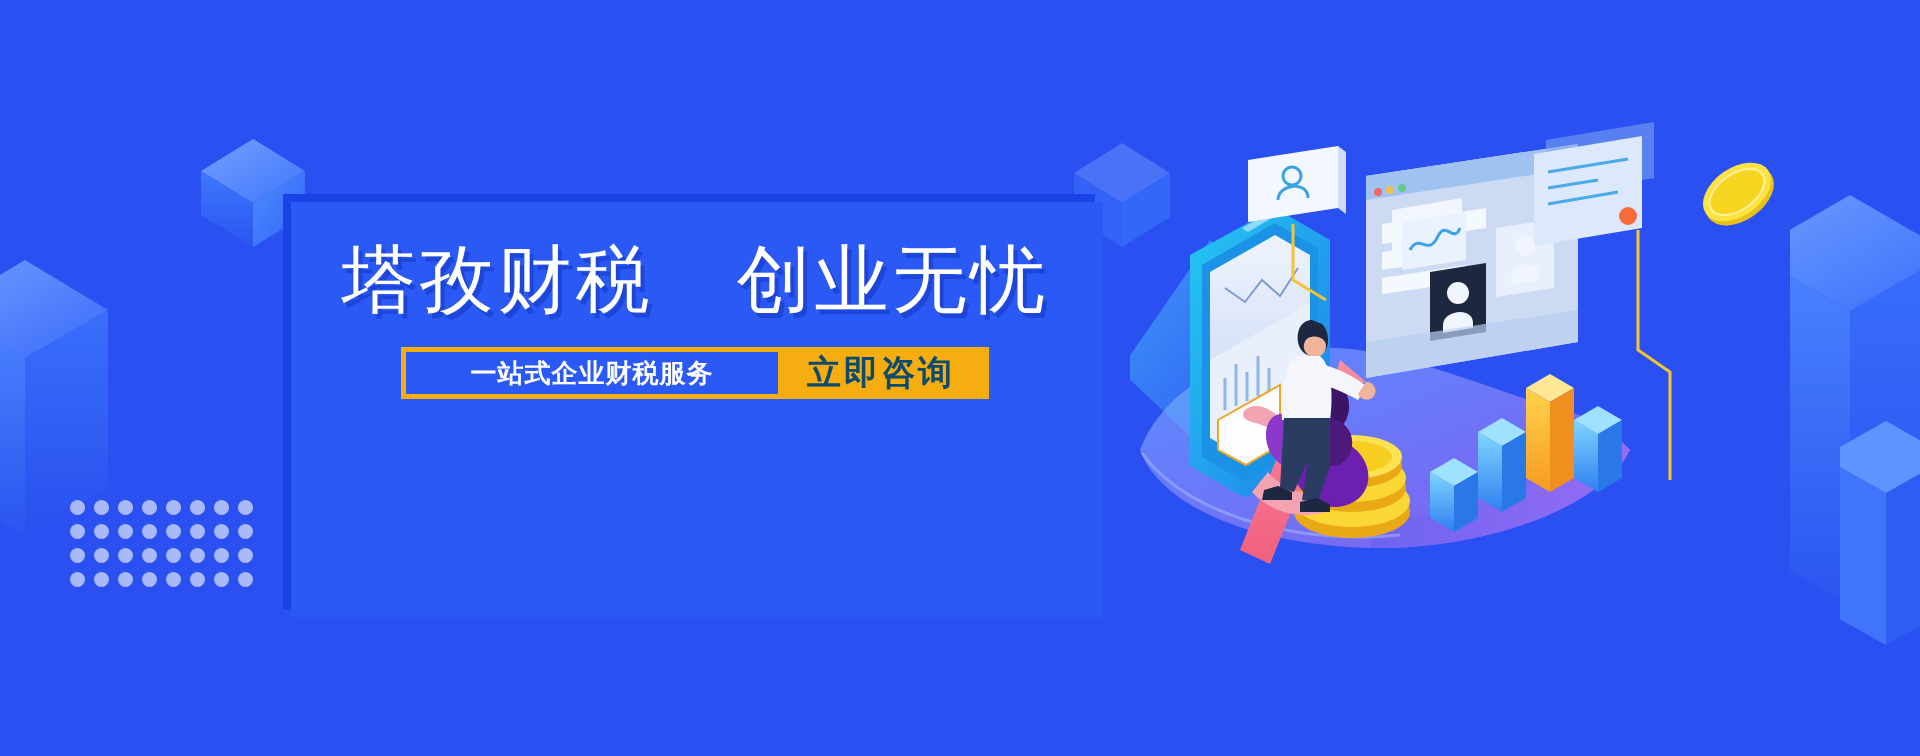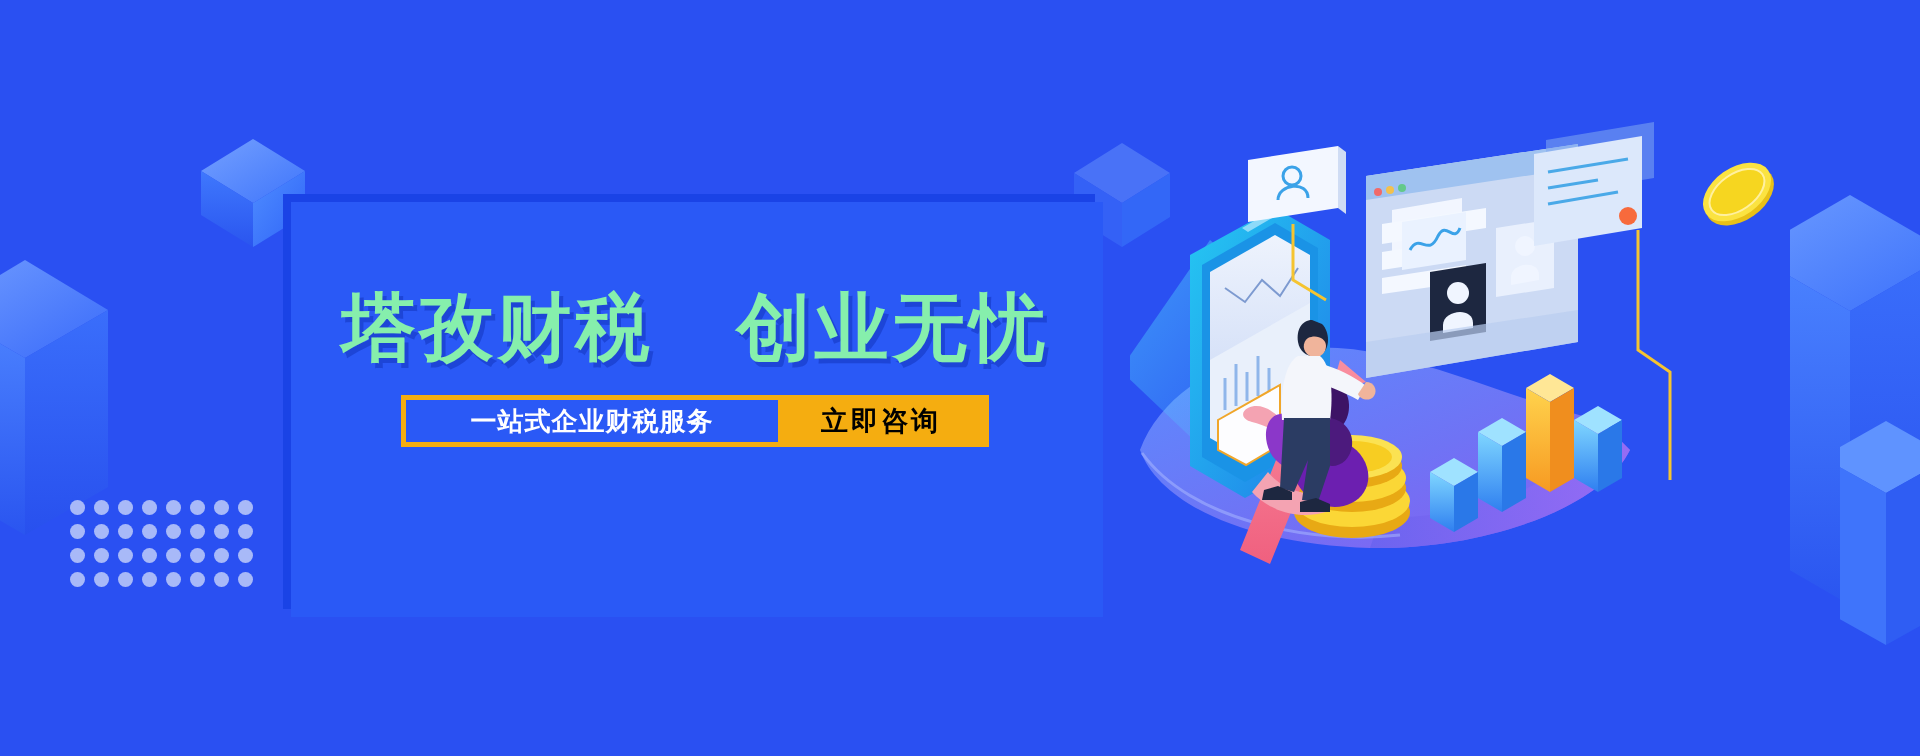--- a/index.html
+++ b/index.html
@@ -49,28 +49,27 @@
     width:800px; height:400px;
     z-index:4;
     display:flex;
     flex-direction:column;
     align-items:center;
     padding-top:37px;
   }
 
   
   #headline {
-    color:#86efac;
+    color:#ffffff;
     font-size:74px;
     line-height:1.02;
-    font-weight:700;
+    font-weight:400;
     letter-spacing:4px;
     white-space:nowrap;
     text-shadow:4px 5px 0 rgba(18,52,190,.55);
-    margin-top:48px;
   }
   #headline .gap { display:inline-block; width:34px; }
 
   
   #subtitle {
     margin-top:26px;
     color:#ffffff;
     font-size:35px;
     font-weight:700;
     letter-spacing:1px;
@@ -98,22 +97,22 @@
     font-size:26px;
     font-weight:700;
     letter-spacing:1px;
     white-space:nowrap;
   }
   #cta-button {
     flex:1;
     display:flex;
     align-items:center;
     justify-content:center;
-    color:#000000;
-    font-size:27px;
+    color:#0c4a6e;
+    font-size:34px;
     font-weight:700;
     letter-spacing:3px;
     white-space:nowrap;
     background:#f5ad10;
     border:none;
     cursor:pointer;
     font-family:inherit;
   }
 
   

